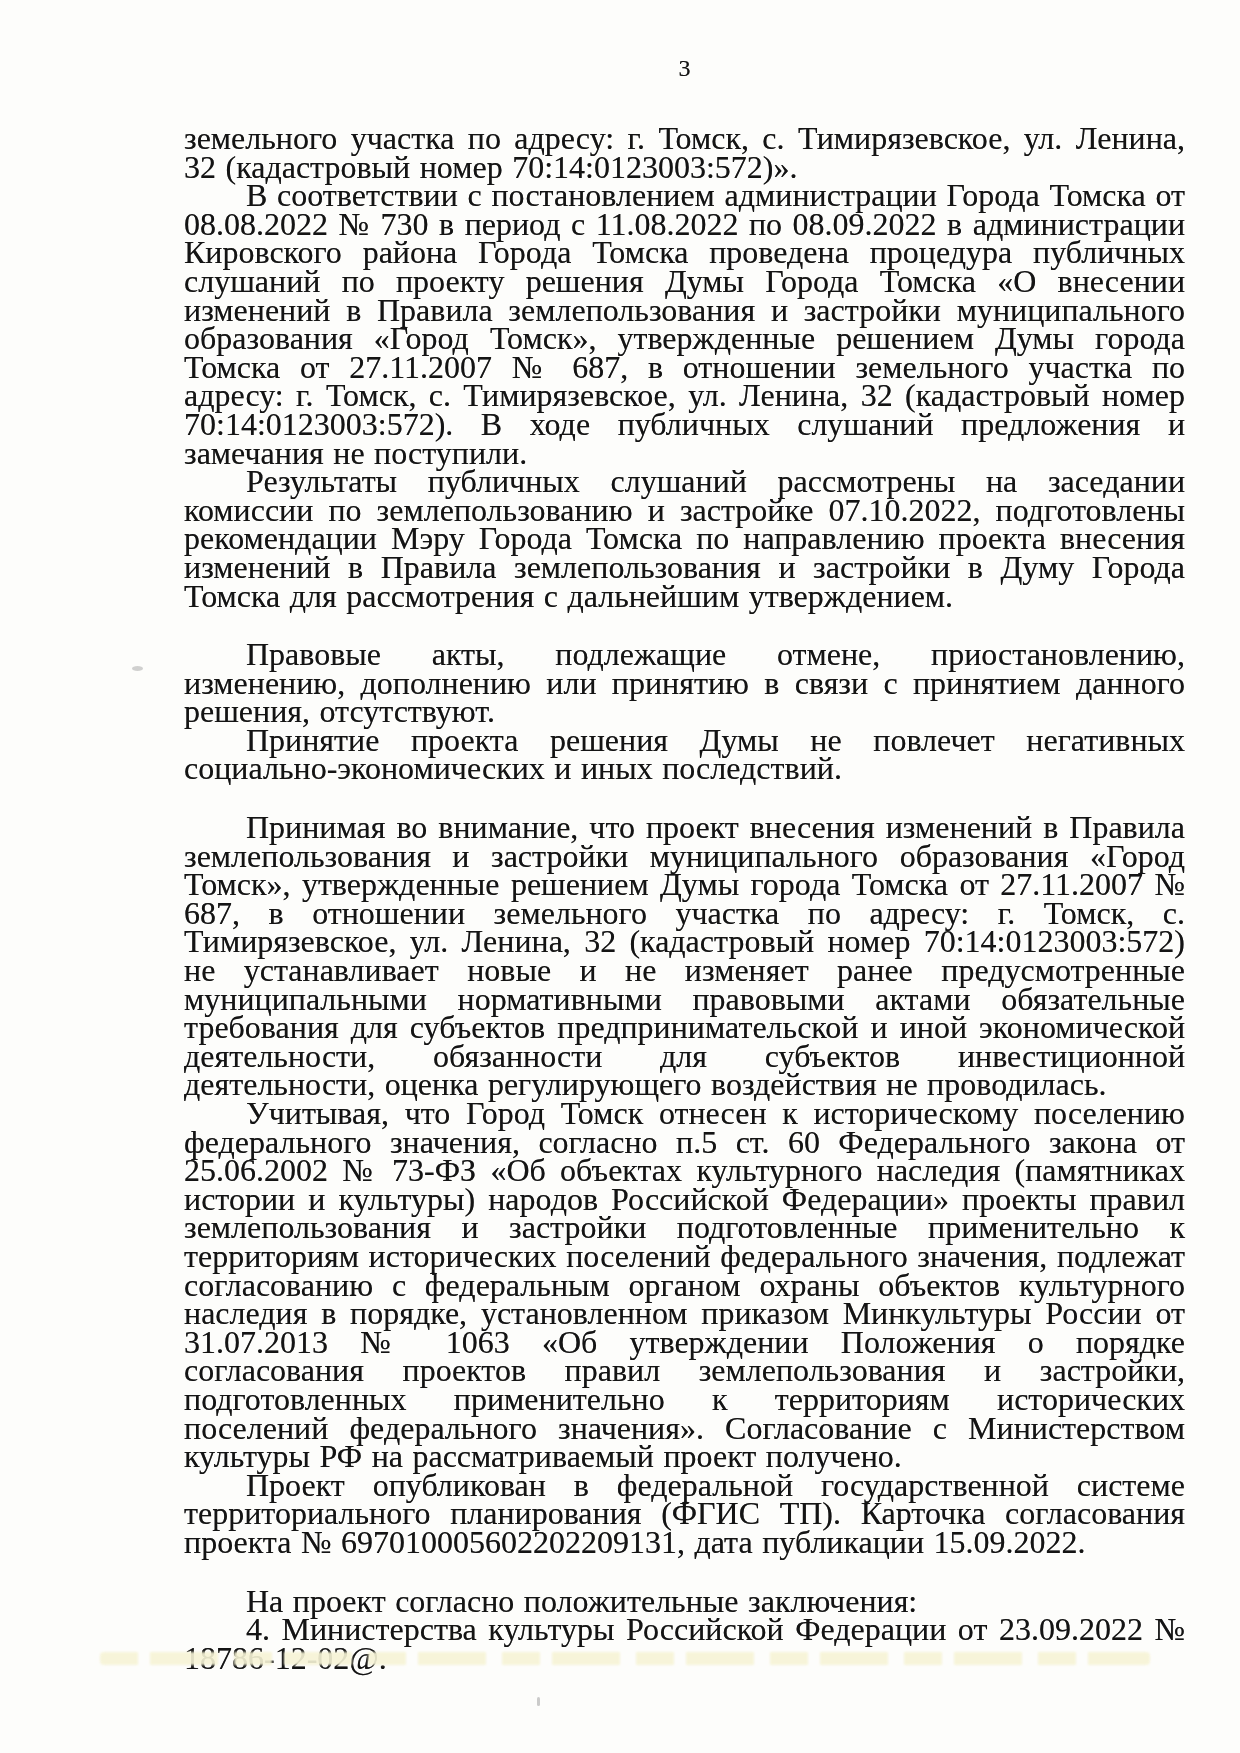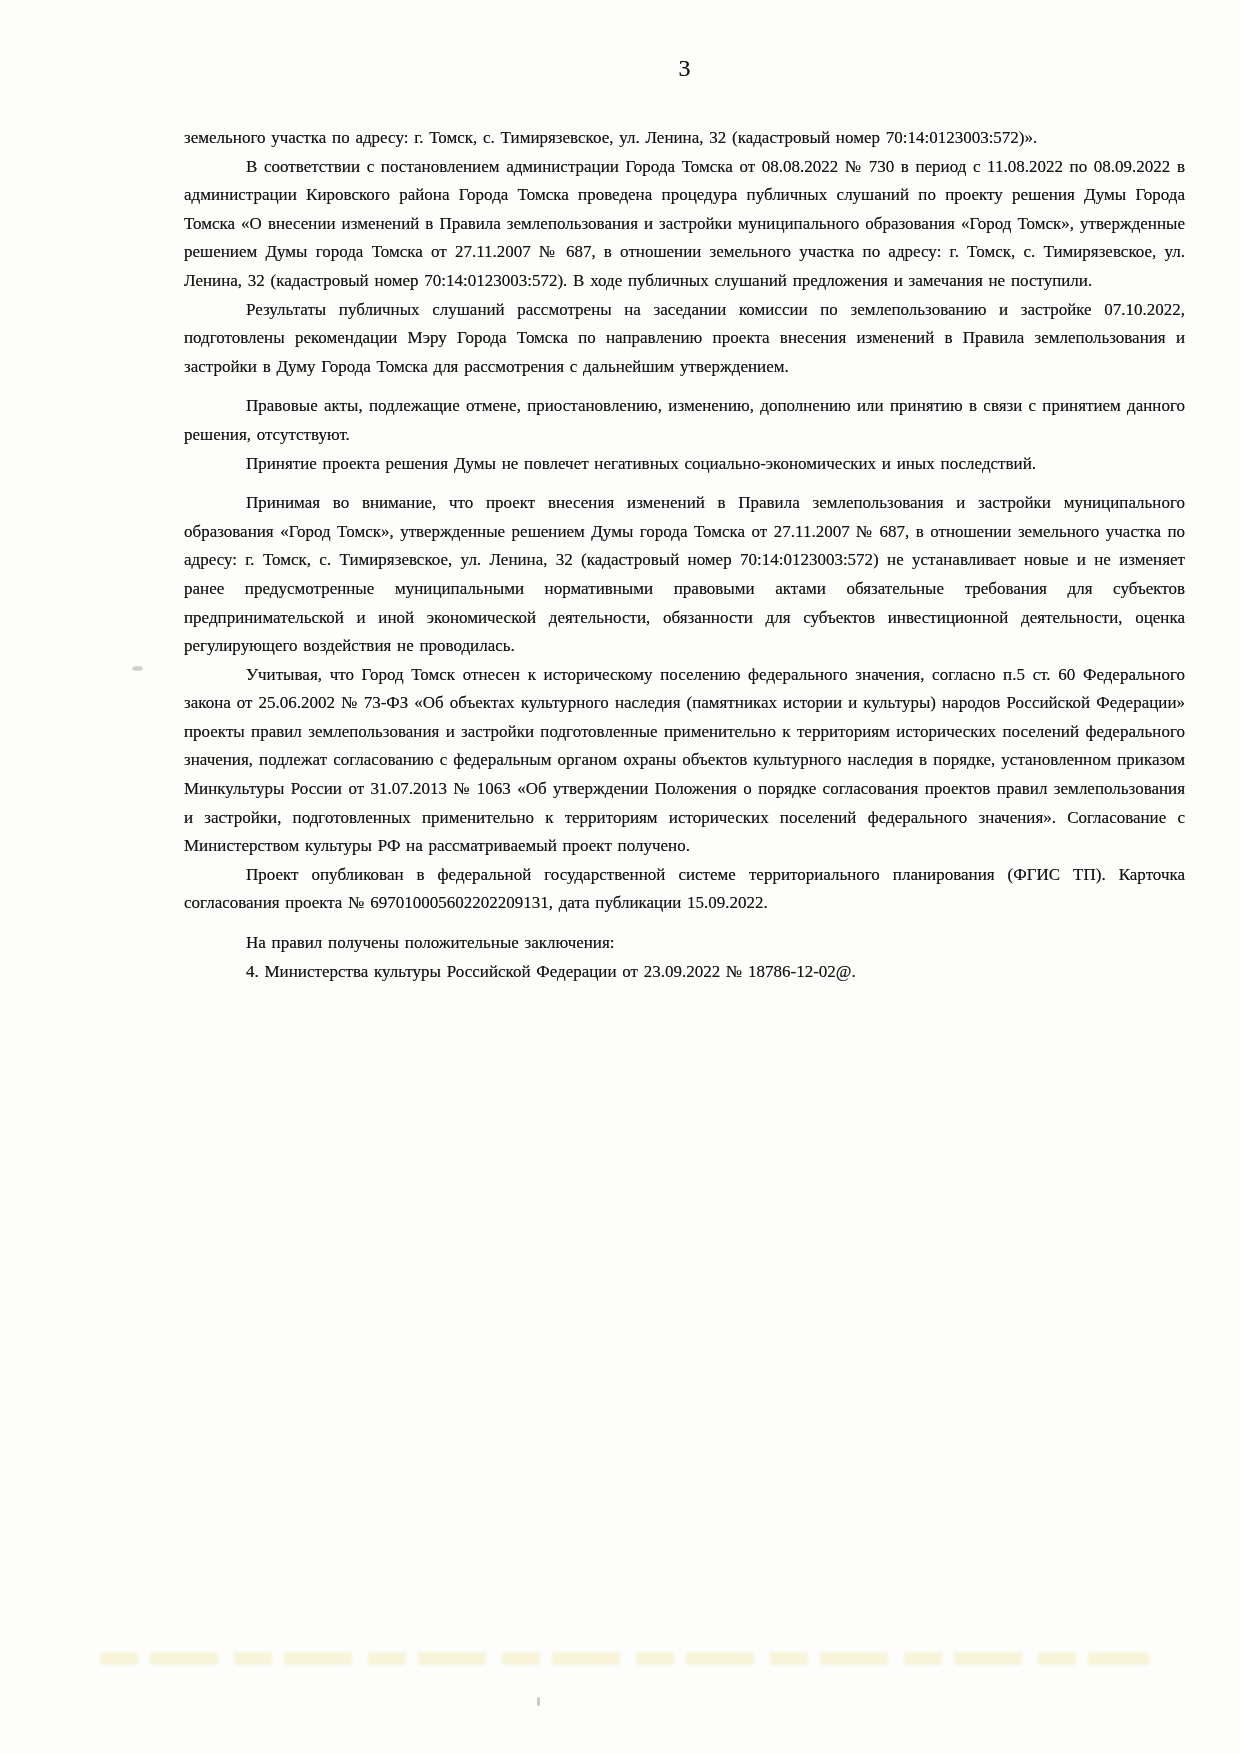--- a/index.html
+++ b/index.html
@@ -10,28 +10,28 @@
     font-family:"Liberation Serif","DejaVu Serif",serif;
     color:#141414;
   }
   .page-number{
     position:absolute;top:54px;left:184px;width:1001px;
     text-align:center;font-size:24px;line-height:29px;
     text-shadow:0 0 0.4px rgba(0,0,0,0.55);
   }
   .content{
     position:absolute;top:124px;left:184px;width:1001px;
-    font-size:17px;line-height:28.6px;
+    font-size:32px;line-height:28.6px;
     text-align:justify;
     word-spacing:1.5px;
     text-shadow:0 0 0.4px rgba(0,0,0,0.55);
   }
   .para{margin:0;text-indent:62px;}
   .para.no-indent{text-indent:0;}
-  .para.gap{margin-top:11px;}
+  .para.gap{margin-top:30px;}
   .highlight-band{
     --hl:#f7f4d6;
     position:absolute;left:100px;top:1652px;width:1050px;height:13px;
     background:repeating-linear-gradient(90deg,
       var(--hl) 0px, var(--hl) 38px,
       rgba(255,255,255,0) 38px, rgba(255,255,255,0) 50px,
       var(--hl) 50px, var(--hl) 118px,
       rgba(255,255,255,0) 118px, rgba(255,255,255,0) 134px);
     filter:blur(1px);
     opacity:0.9;
@@ -49,20 +49,20 @@
 
   <div class="content">
       <p class="para no-indent">земельного участка по адресу: г. Томск, с. Тимирязевское, ул. Ленина, 32 (кадастровый номер 70:14:0123003:572)».</p>
       <p class="para">В соответствии с постановлением администрации Города Томска от 08.08.2022 № 730 в период с 11.08.2022 по 08.09.2022 в администрации Кировского района Города Томска проведена процедура публичных слушаний по проекту решения Думы Города Томска «О внесении изменений в Правила землепользования и застройки муниципального образования «Город Томск», утвержденные решением Думы города Томска от 27.11.2007 № 687, в отношении земельного участка по адресу: г. Томск, с. Тимирязевское, ул. Ленина, 32 (кадастровый номер 70:14:0123003:572). В ходе публичных слушаний предложения и замечания не поступили.</p>
       <p class="para">Результаты публичных слушаний рассмотрены на заседании комиссии по землепользованию и застройке 07.10.2022, подготовлены рекомендации Мэру Города Томска по направлению проекта внесения изменений в Правила землепользования и застройки в Думу Города Томска для рассмотрения с дальнейшим утверждением.</p>
       <p class="para gap">Правовые акты, подлежащие отмене, приостановлению, изменению, дополнению или принятию в связи с принятием данного решения, отсутствуют.</p>
       <p class="para">Принятие проекта решения Думы не повлечет негативных социально-экономических и иных последствий.</p>
       <p class="para gap">Принимая во внимание, что проект внесения изменений в Правила землепользования и застройки муниципального образования «Город Томск», утвержденные решением Думы города Томска от 27.11.2007 № 687, в отношении земельного участка по адресу: г. Томск, с. Тимирязевское, ул. Ленина, 32 (кадастровый номер 70:14:0123003:572) не устанавливает новые и не изменяет ранее предусмотренные муниципальными нормативными правовыми актами обязательные требования для субъектов предпринимательской и иной экономической деятельности, обязанности для субъектов инвестиционной деятельности, оценка регулирующего воздействия не проводилась.</p>
       <p class="para">Учитывая, что Город Томск отнесен к историческому поселению федерального значения, согласно п.5 ст. 60 Федерального закона от 25.06.2002 № 73-ФЗ «Об объектах культурного наследия (памятниках истории и культуры) народов Российской Федерации» проекты правил землепользования и застройки подготовленные применительно к территориям исторических поселений федерального значения, подлежат согласованию с федеральным органом охраны объектов культурного наследия в порядке, установленном приказом Минкультуры России от 31.07.2013 № 1063 «Об утверждении Положения о порядке согласования проектов правил землепользования и застройки, подготовленных применительно к территориям исторических поселений федерального значения». Согласование с Министерством культуры РФ на рассматриваемый проект получено.</p>
       <p class="para">Проект опубликован в федеральной государственной системе территориального планирования (ФГИС ТП). Карточка согласования проекта № 697010005602202209131, дата публикации 15.09.2022.</p>
-      <p class="para gap">На правил получены положительные заключения:</p>
+      <p class="para gap">На проект согласно положительные заключения:</p>
       <p class="para">4. Министерства культуры Российской Федерации от 23.09.2022 № 18786-12-02@.</p>
     </div>
 
   <div class="highlight-band" style="--hl: #f7f4d6;"></div>
   <div class="speck speck-1"></div>
   <div class="speck speck-2"></div>
 </div>
 
 </body></html>

